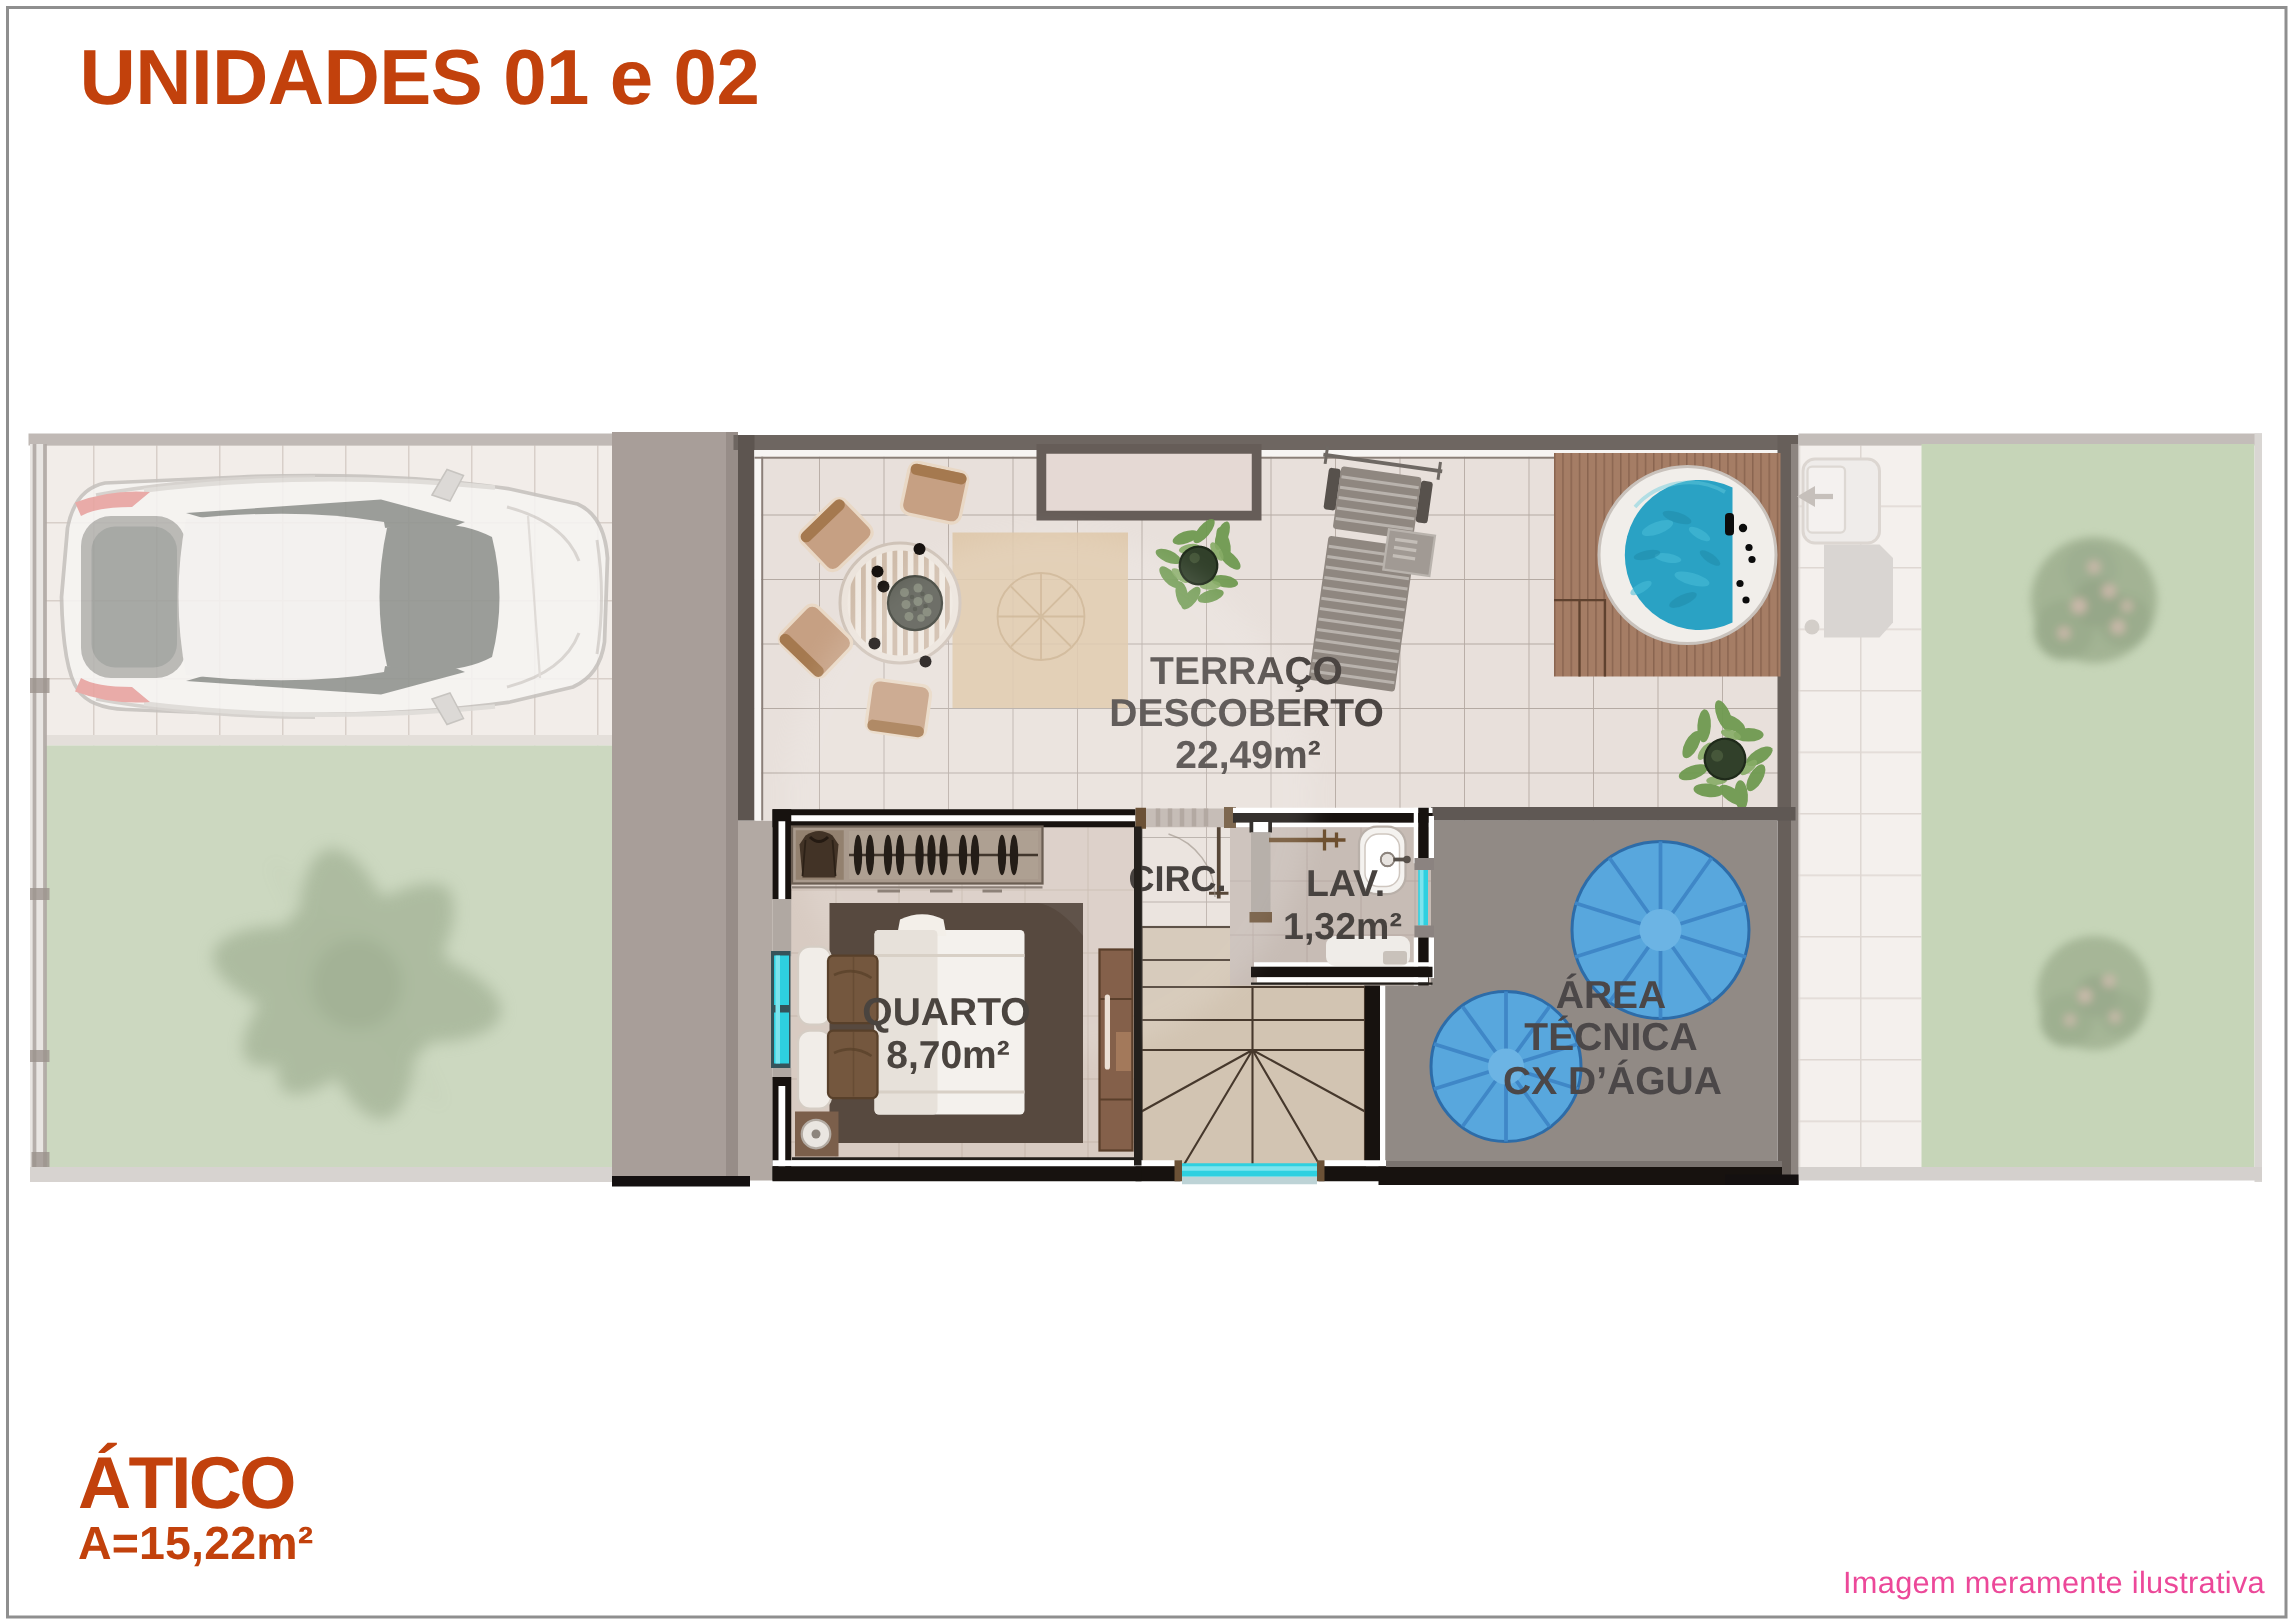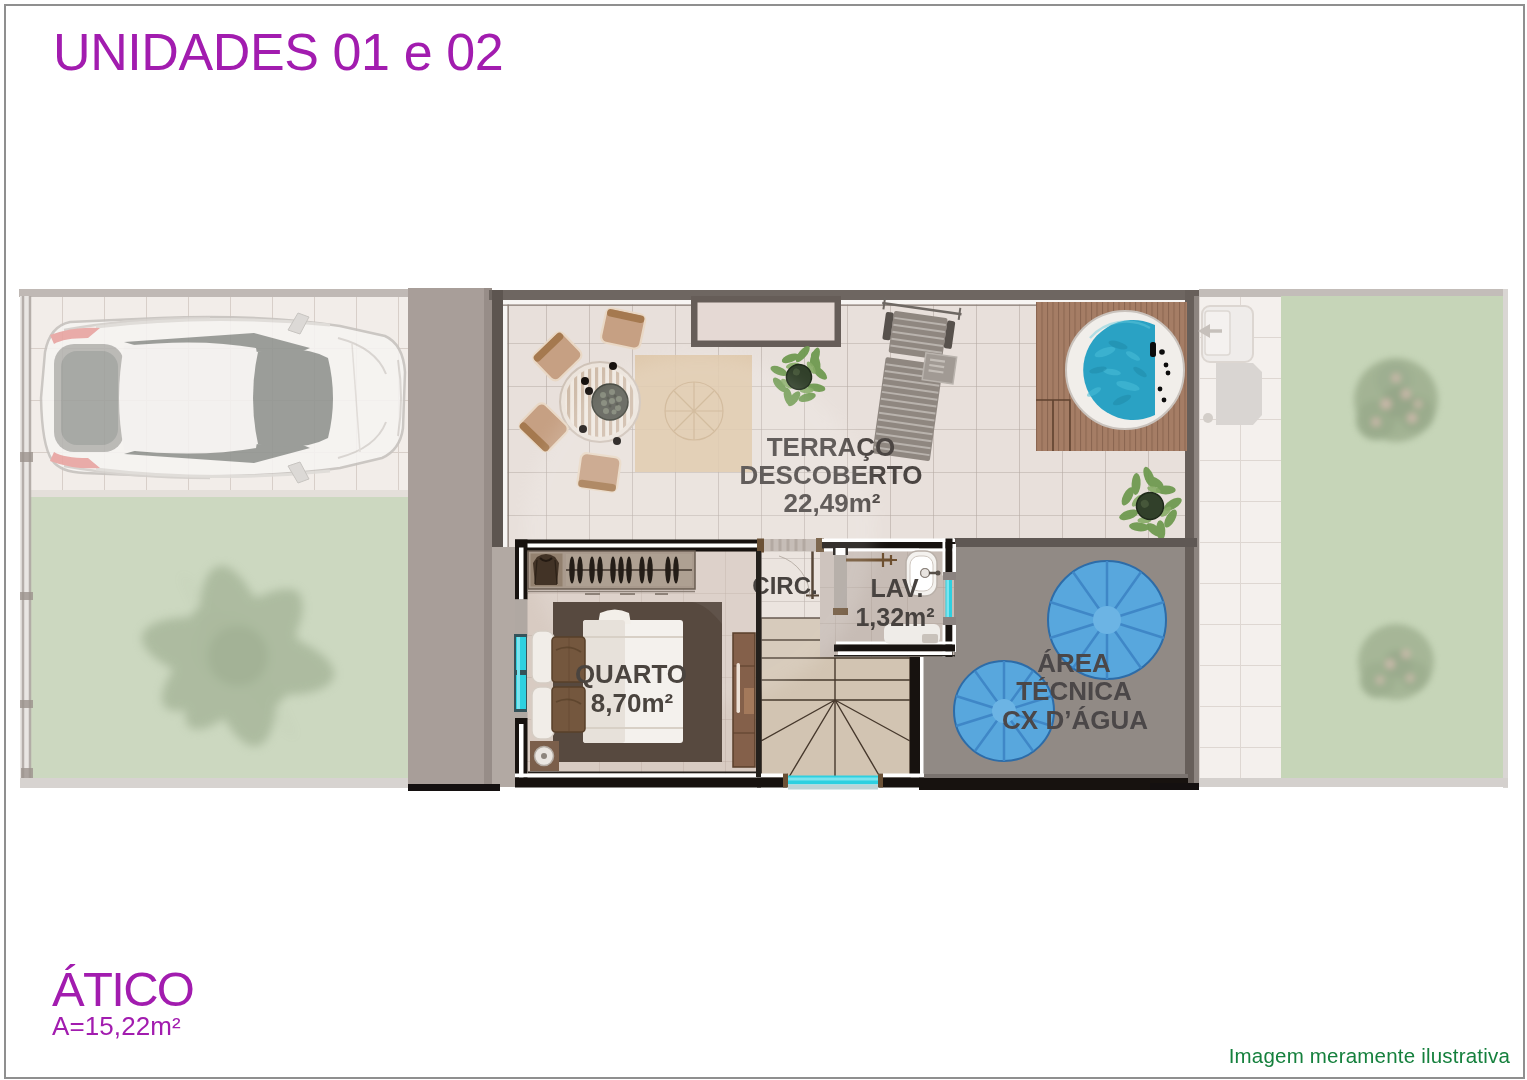--- a/index.html
+++ b/index.html
@@ -1,33 +1,33 @@
 <!DOCTYPE html>
 <html><head>
 <meta charset="utf-8">
 <style>
   html,body{margin:0;padding:0;background:#fff;}
   #page{position:relative;width:1527px;height:1080px;background:#ffffff;overflow:hidden;
         font-family:"Liberation Sans", sans-serif;}
-  .t{position:absolute;color:#a21caf;font-weight:normal;white-space:nowrap;}
+  .t{position:absolute;color:#c2410c;font-weight:bold;white-space:nowrap;}
 </style>
 </head>
 <body>
 <div id="page">
 
   <div style="position:absolute;left:4px;top:4px;right:2px;bottom:1px;border:2px solid #8f8f8f;"></div>
 
   <div class="t" style="left:53px;top:22px;font-size:52px;letter-spacing:-0.4px;">UNIDADES 01 e 02</div>
 
 
   <div class="t" style="left:52px;top:961px;font-size:49px;letter-spacing:-1.7px;">ÁTICO</div>
 
-  <div class="t" style="left:52px;top:1011px;font-size:26px;letter-spacing:0.1px;">A=15,22m²</div>
-
-  <div style="position:absolute;right:17px;top:1044px;font-size:20.5px;color:#15803d;white-space:nowrap;letter-spacing:0.2px;">Imagem meramente ilustrativa</div>
+  <div class="t" style="left:52px;top:1011px;font-size:31px;letter-spacing:0.1px;">A=15,22m²</div>
+
+  <div style="position:absolute;right:17px;top:1044px;font-size:20.5px;color:#ec4899;white-space:nowrap;letter-spacing:0.2px;">Imagem meramente ilustrativa</div>
 
   <svg width="1527" height="1080" viewBox="0 0 1527 1080" style="position:absolute;left:0;top:0;" xmlns="http://www.w3.org/2000/svg">
     <defs>
       <pattern id="driveTile" width="42" height="52" patternUnits="userSpaceOnUse" x="20" y="296">
         <rect width="42" height="52" fill="#f2ede9"></rect>
         <path d="M0,0 H42 M0,0 V52" stroke="#d8cfc9" stroke-width="2" fill="none"></path>
       </pattern>
       <pattern id="marble" width="43" height="43" patternUnits="userSpaceOnUse" x="503" y="300">
         <rect width="43" height="43" fill="#e8e0db"></rect>
         <path d="M0,0 H43 M0,0 V43" stroke="#a89c95" stroke-width="1.2" fill="none" opacity="0.8"></path>

